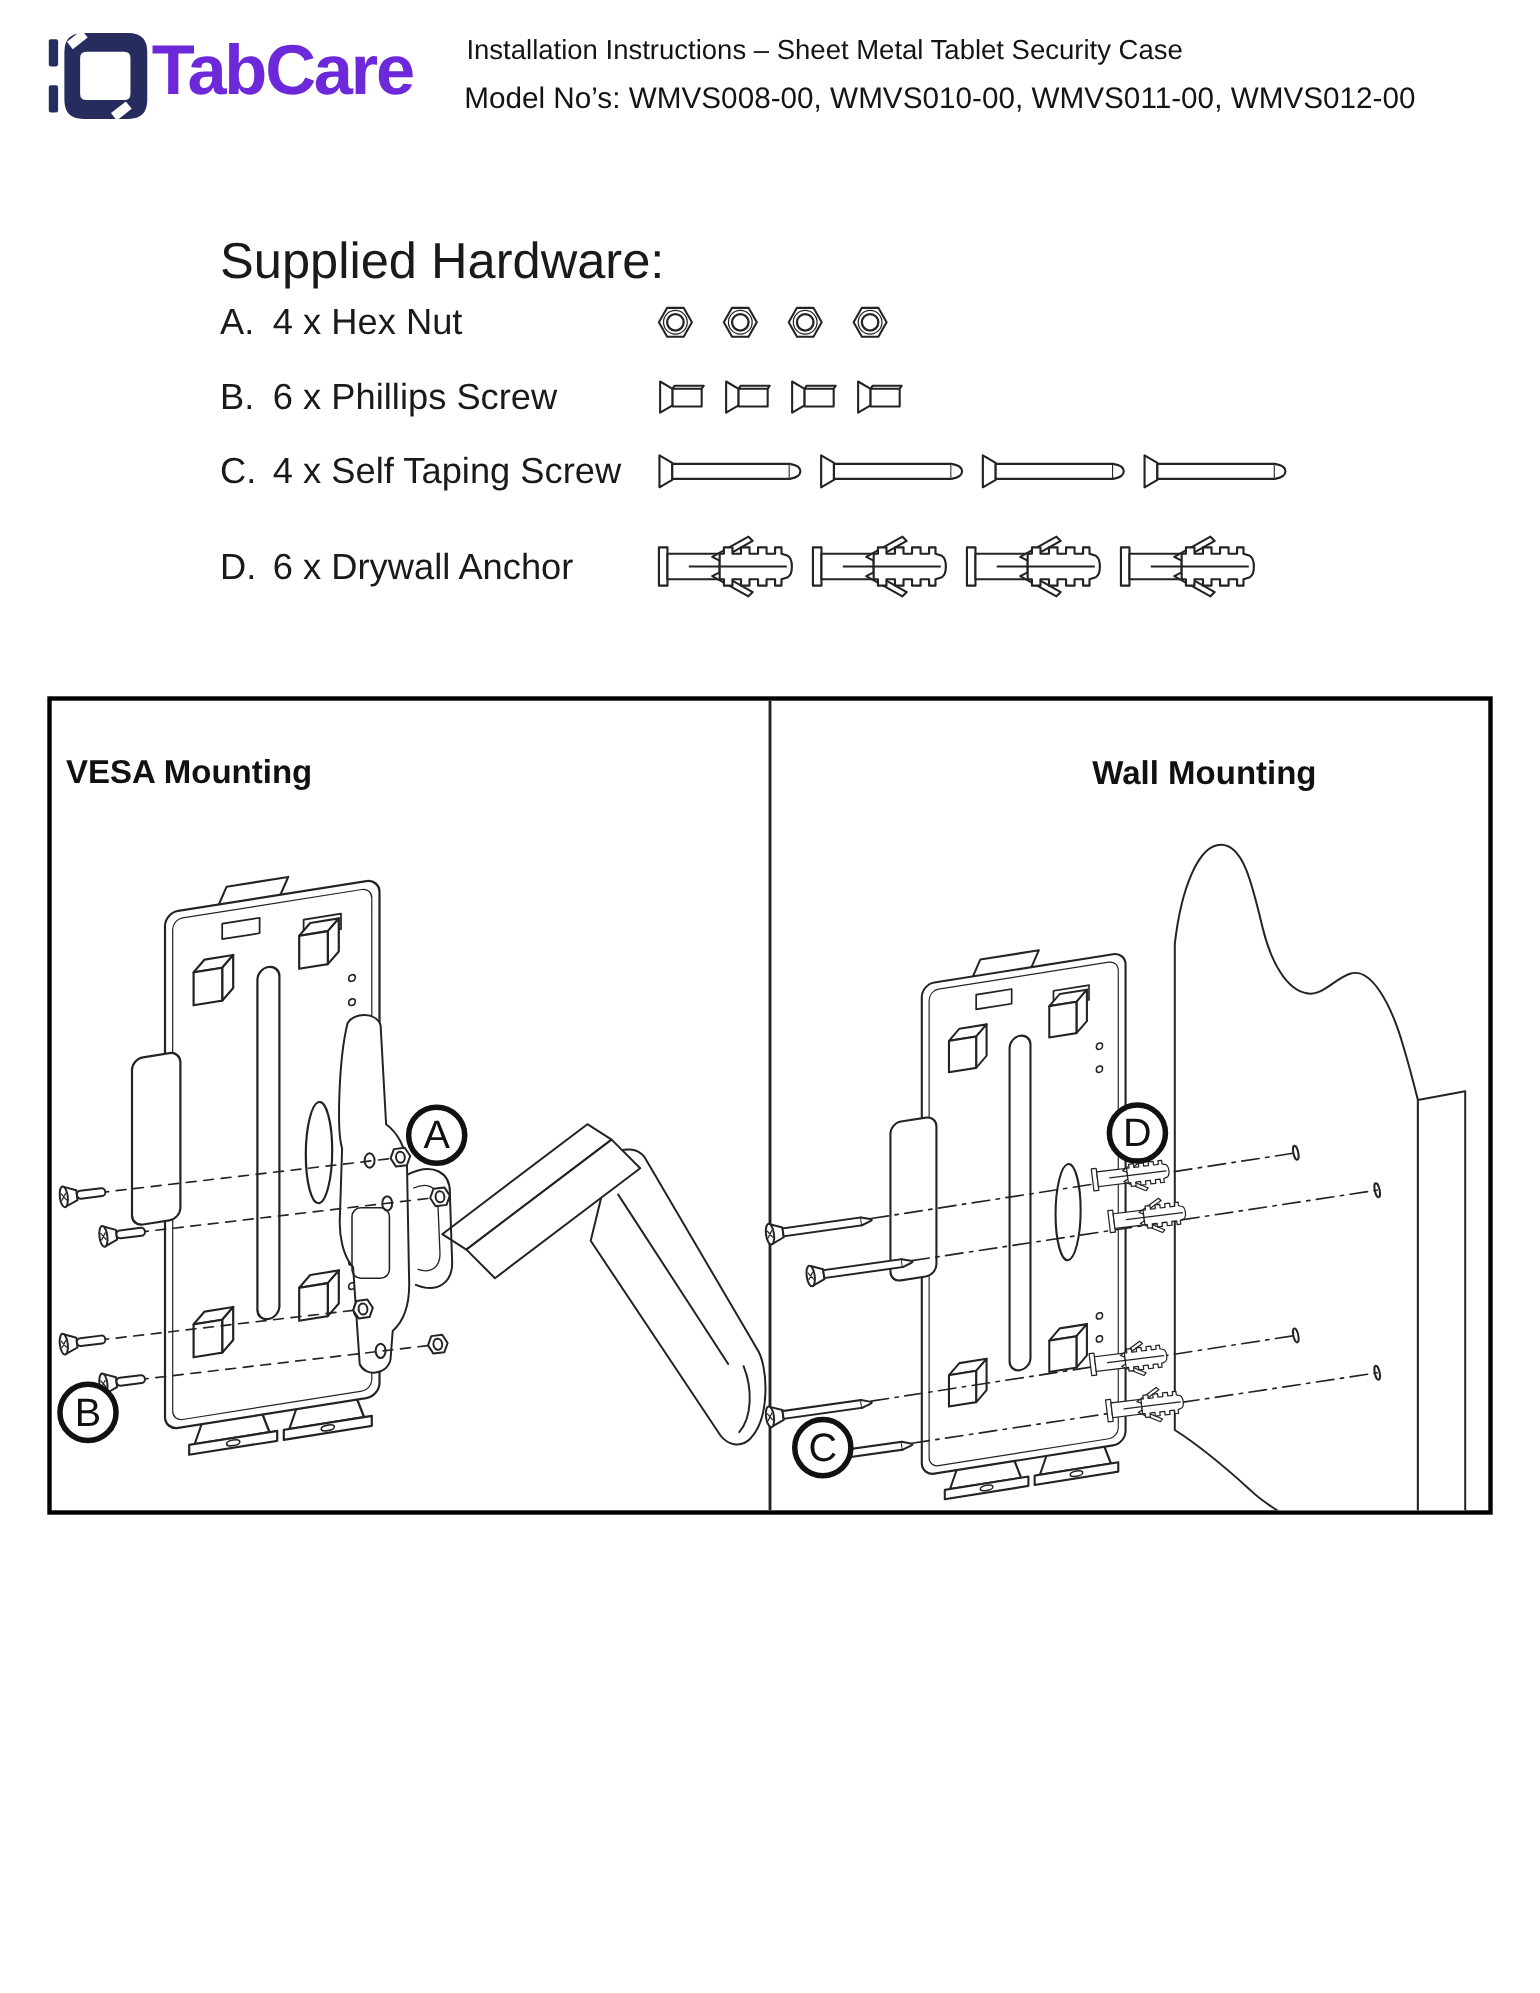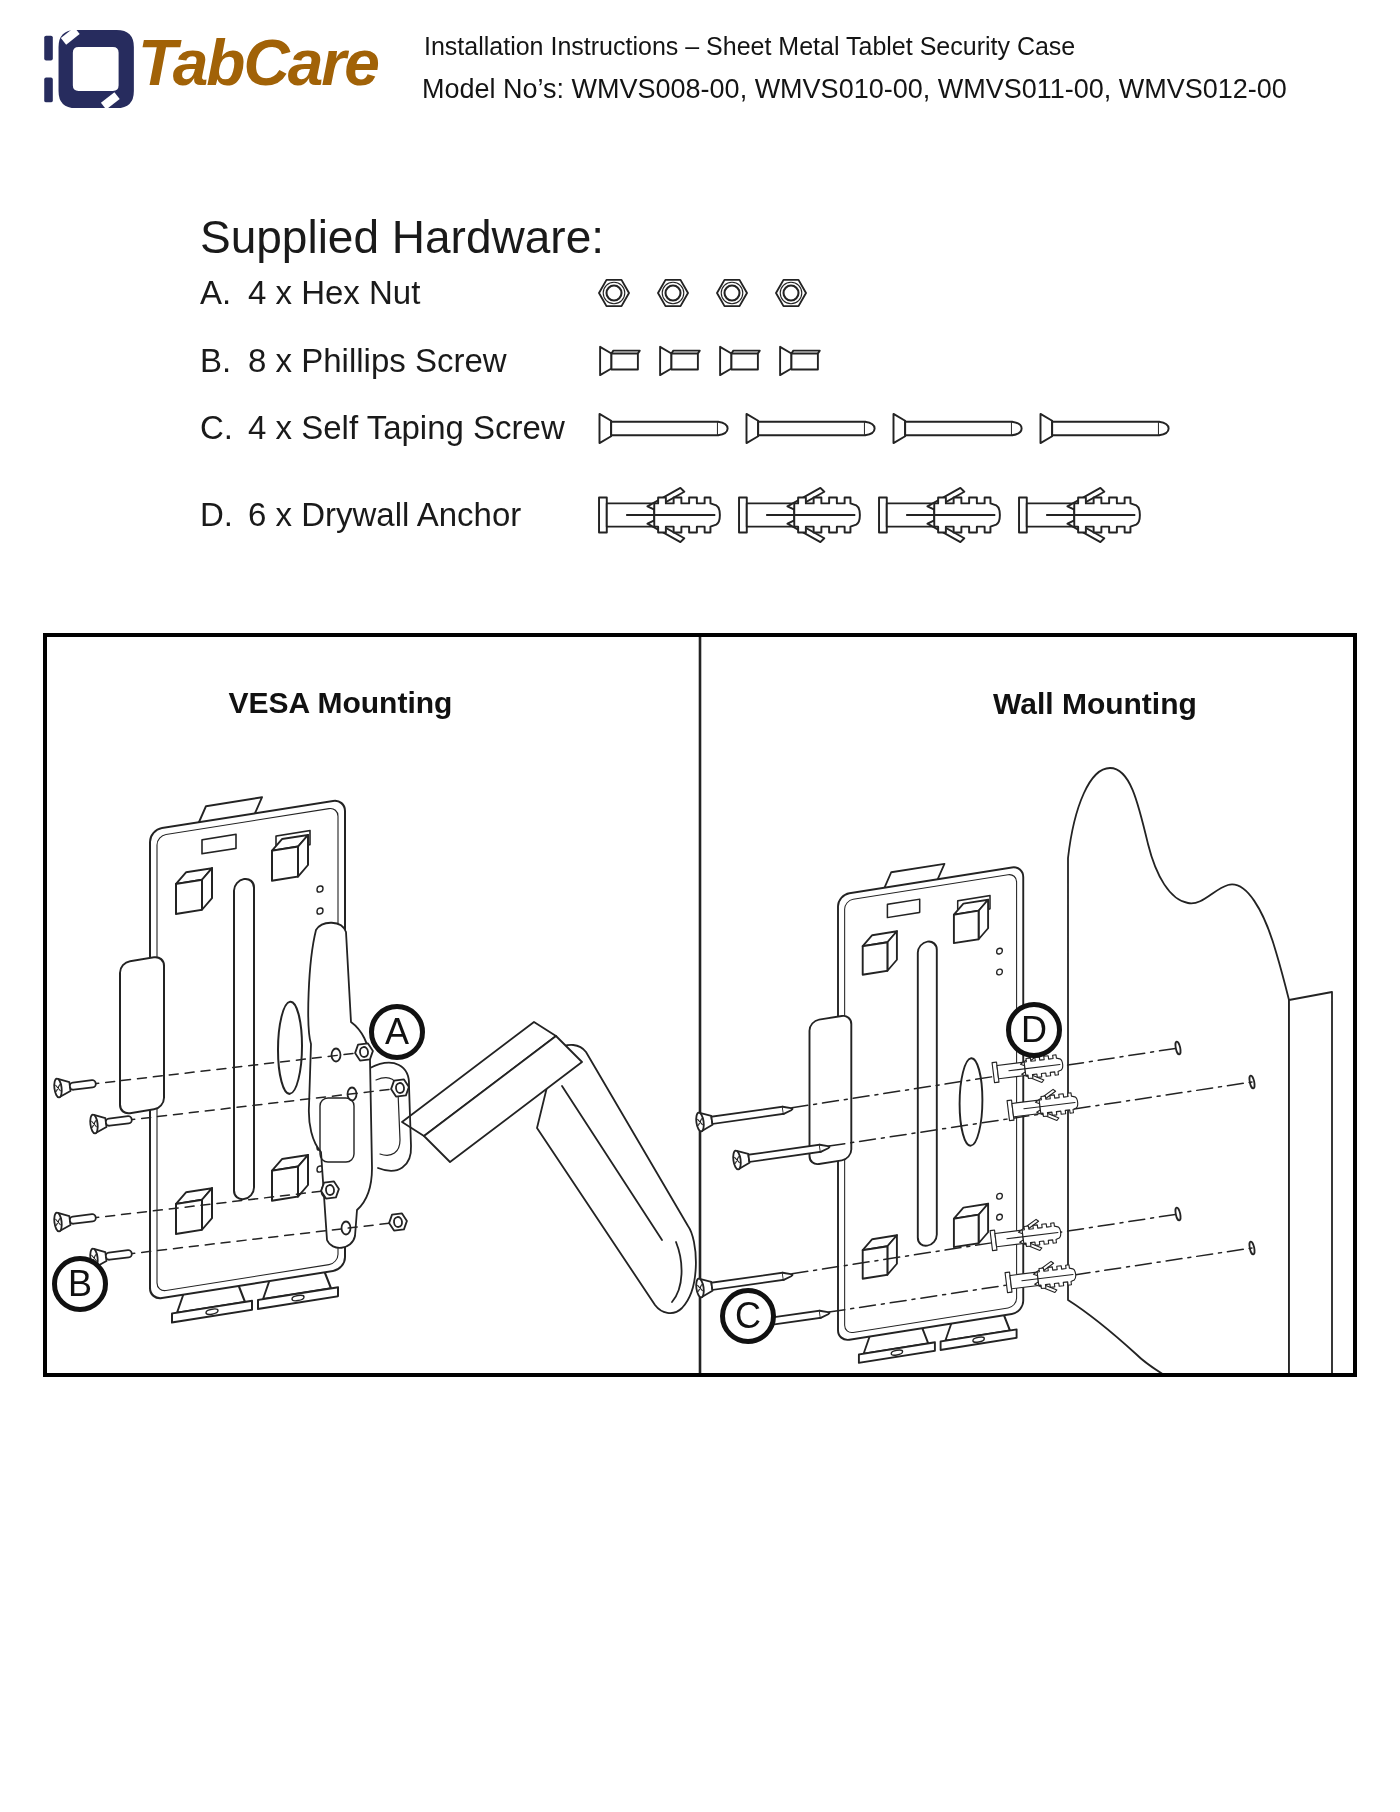--- a/index.html
+++ b/index.html
@@ -30,21 +30,21 @@
   .ic-phillips-screw{width:44px;height:34px;}
   .ic-self-tapping-screw{width:137px;height:33px;}
   .ic-drywall-anchor{width:130px;height:62px;}
   
   .diagram-box{
     position:absolute;left:43px;top:633px;width:1314px;height:744px;
     border:4px solid #000;box-sizing:border-box;background:#fff;
   }
   .diagram-svg{position:absolute;left:47px;top:637px;width:1306px;height:736px;}
   .panel-title{position:absolute;font-size:30px;font-weight:bold;color:#111;white-space:nowrap;}
-  .vesa-title{left:49px;top:686px;width:583px;text-align:center;}
+  .vesa-title{left:60px;top:686px;width:583px;}
   .wall-title{left:993px;top:687px;}
   .callout{
     position:absolute;width:56px;height:56px;border:5px solid #111;border-radius:50%;
     background:#fff;display:flex;align-items:center;justify-content:center;
     font-size:36px;color:#111;box-sizing:border-box;z-index:4;
   }
   .callout-a{left:369px;top:1004px;}
   .callout-b{left:52px;top:1256px;}
   .callout-d{left:1006px;top:1002px;}
   .callout-c{left:720px;top:1288px;}
@@ -142,21 +142,21 @@
     <path fill-rule="evenodd" d="M33,2 L76,2 Q94,2 94,20 V66 Q94,84 76,84 H33 Q15,84 15,66 V20 Q15,2 33,2 Z
       M36,20 H72 Q78,20 78,26 V60 Q78,66 72,66 H36 Q30,66 30,60 V26 Q30,20 36,20 Z"></path>
     <rect x="0" y="8" width="9" height="26" rx="2"></rect>
     <rect x="0" y="52" width="9" height="26" rx="2"></rect>
   </g>
   <g fill="#ffffff">
     <rect x="18" y="4" width="18" height="9" transform="rotate(-38 27 8)"></rect>
     <rect x="60" y="72" width="18" height="9" transform="rotate(-38 69 76)"></rect>
   </g>
 </svg>
-<div class="brand" style="color: #a16207; font-style: italic;">TabCare</div>
+<div class="brand" style="color: #6d28d9;">TabCare</div>
 <div class="doc-title">Installation Instructions – Sheet Metal Tablet Security Case</div>
 <div class="model-line">Model No’s: WMVS008-00, WMVS010-00, WMVS011-00, WMVS012-00</div>
 
 <div class="hw-heading">Supplied Hardware:</div>
 
 <div class="hw-row row-a">
   <span class="item-letter">A.</span>
   <span class="item-label">4 x Hex Nut</span>
   <span class="hw-icons">
       <svg class="hw-icon ic-hex-nut" viewBox="0 0 36 32">
@@ -168,21 +168,21 @@
       <svg class="hw-icon ic-hex-nut" viewBox="0 0 36 32">
         <use href="#hex-nut"></use>
       </svg>
       <svg class="hw-icon ic-hex-nut" viewBox="0 0 36 32">
         <use href="#hex-nut"></use>
       </svg>
     </span>
 </div>
 <div class="hw-row row-b">
   <span class="item-letter">B.</span>
-  <span class="item-label">8 x Phillips Screw</span>
+  <span class="item-label">6 x Phillips Screw</span>
   <span class="hw-icons">
       <svg class="hw-icon ic-phillips-screw" viewBox="0 0 46 36">
         <use href="#phillips-screw"></use>
       </svg>
       <svg class="hw-icon ic-phillips-screw" viewBox="0 0 46 36">
         <use href="#phillips-screw"></use>
       </svg>
       <svg class="hw-icon ic-phillips-screw" viewBox="0 0 46 36">
         <use href="#phillips-screw"></use>
       </svg>

